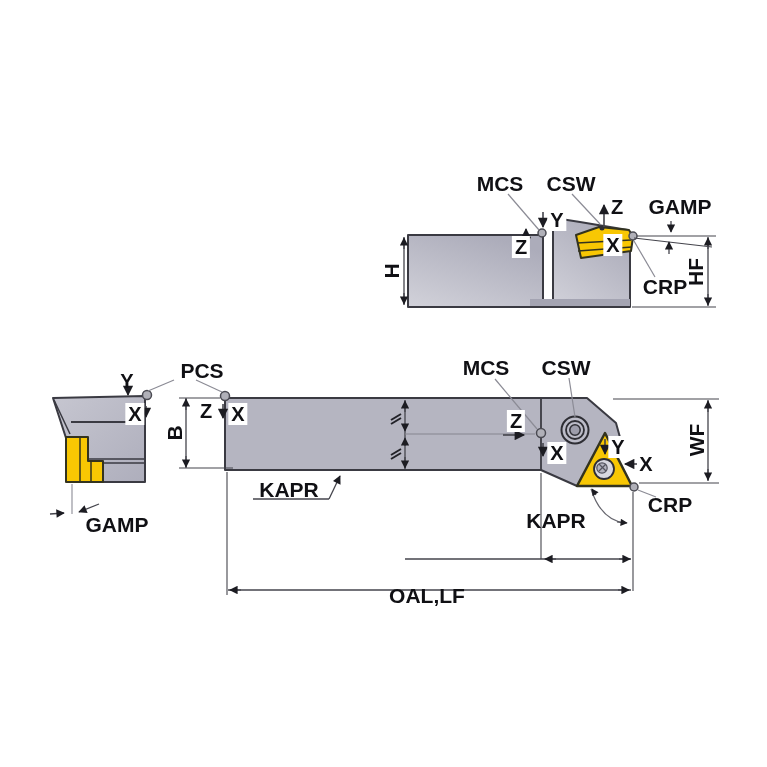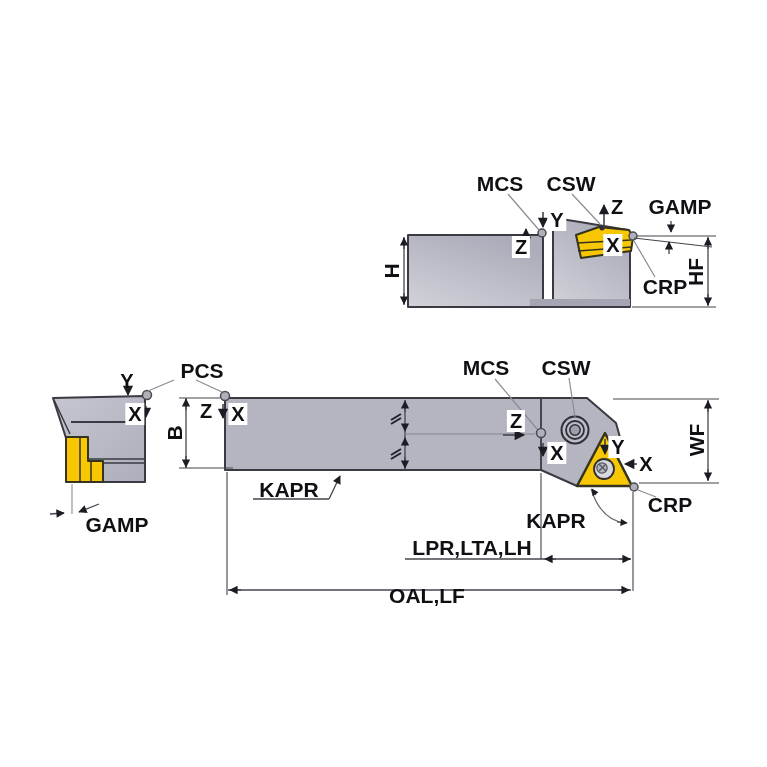--- a/index.html
+++ b/index.html
@@ -199,16 +199,15 @@
 <span class="lbl axis boxed" style="left:238px;top:414px">X</span>
 <span class="lbl axis boxed" style="left:516px;top:421px">Z</span>
 <span class="lbl axis boxed" style="left:557px;top:453px">X</span>
 <span class="lbl axis boxed" style="left:618px;top:447px">Y</span>
 <span class="lbl axis" style="left:646px;top:464px">X</span>
 <span class="lbl rot" style="left:174px;top:433px">B</span>
 <span class="lbl rot" style="left:696px;top:440px">WF</span>
 <span class="lbl" style="left:289px;top:489px">KAPR</span>
 <span class="lbl" style="left:556px;top:520px">KAPR</span>
 <span class="lbl" style="left:670px;top:504px">CRP</span>
-<span class="lbl" style="left:472px;top:547px">LPR,LTA,LH</span>
 <span class="lbl" style="left:427px;top:595px">OAL,LF</span>
 
 </div>
 
 </body></html>

